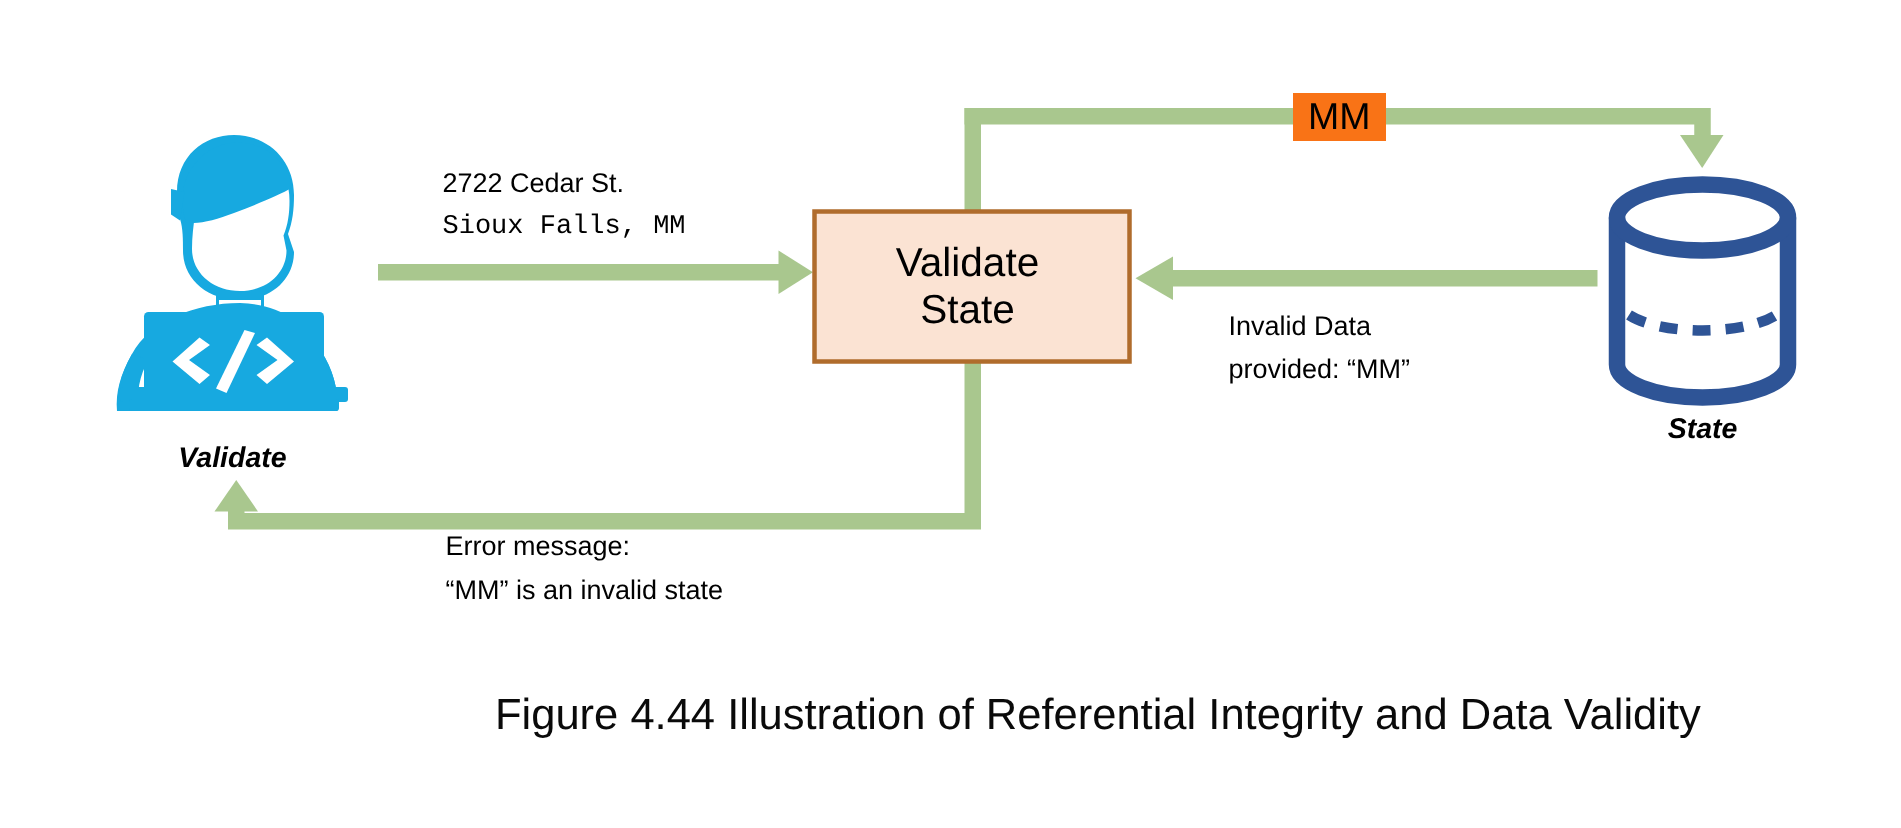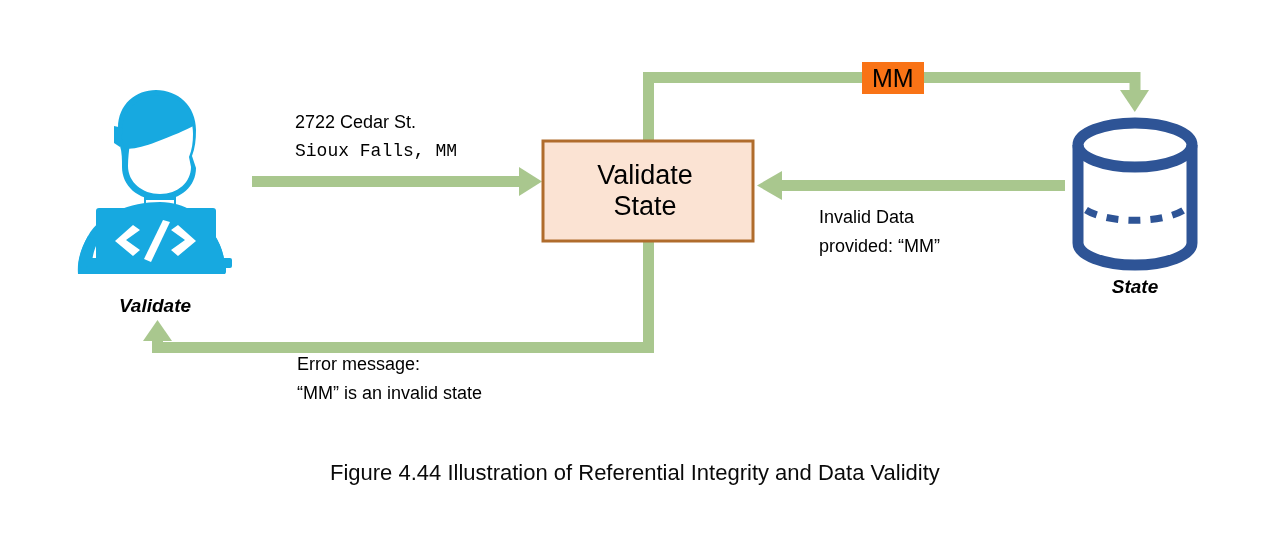--- a/index.html
+++ b/index.html
@@ -47,21 +47,21 @@
     position: absolute;
     display: flex;
     flex-direction: column;
     align-items: center;
     justify-content: center;
     font-size: 27px;
     color: #000000;
     line-height: 1.16;
   }
   .figure-caption {
-    font-size: 22px;
+    font-size: 29px;
     color: #0a0a0a;
   }
   .mm-label {
     font-size: 25px;
     background: #f97316;
     padding: 0 10px;
   }
 </style>
 </head>
 <body>

